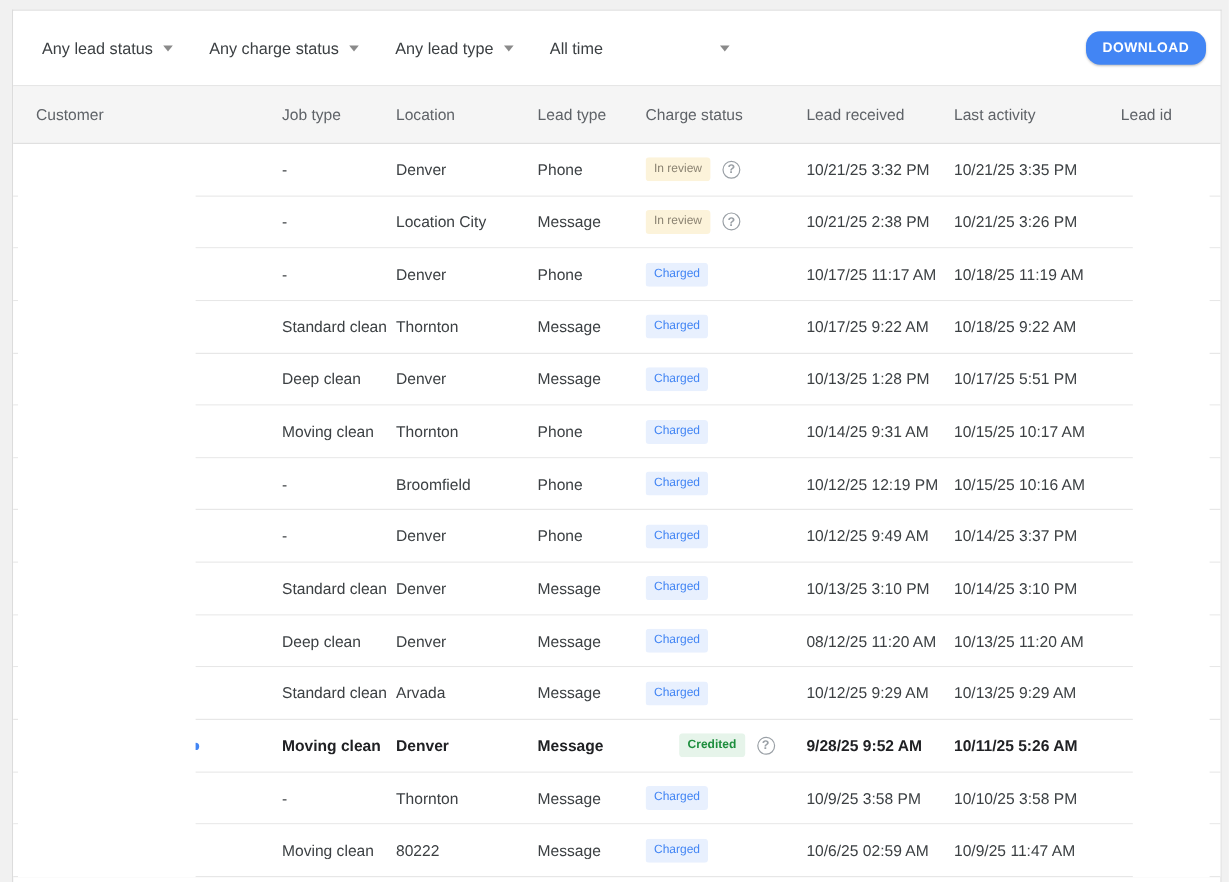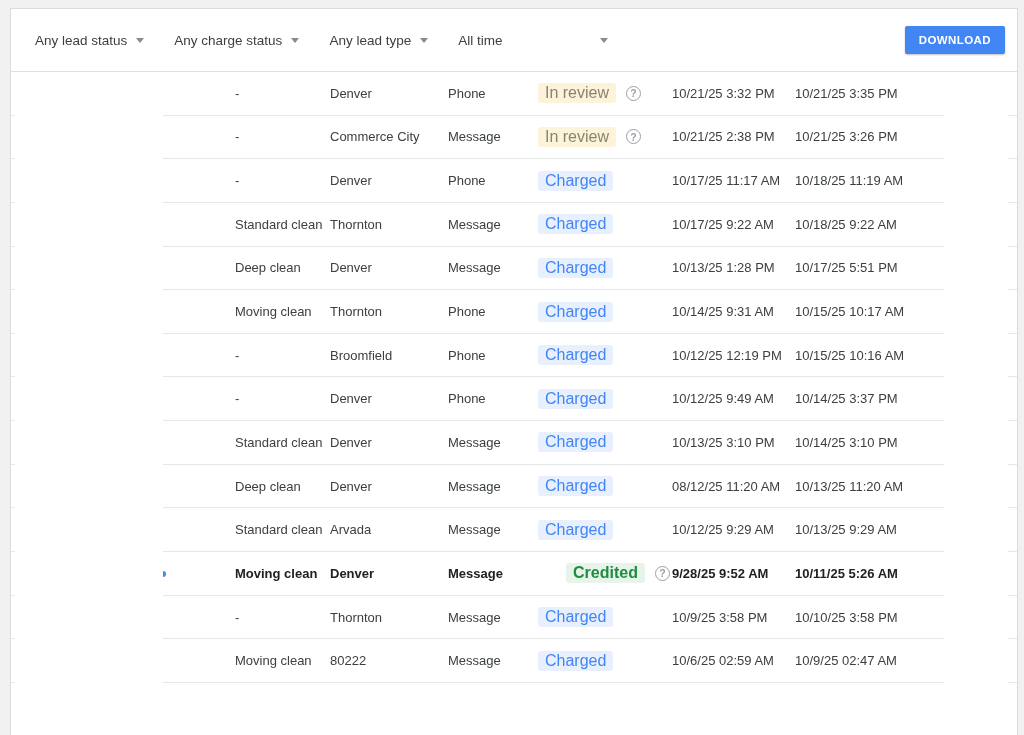--- a/index.html
+++ b/index.html
@@ -23,42 +23,42 @@
     color:#3c4043; font-size:13.5px;
   }
   .filter .caret { margin-left:9px; }
   .filter.wide { width:150px; justify-content:space-between; margin-right:0; }
   .caret {
     width:0; height:0; border-left:4px solid transparent; border-right:4px solid transparent;
     border-top:5px solid #8a8a8a; display:inline-block;
   }
   .download-btn {
     margin-left:auto; margin-right:12px;
-    background:#4285f4; color:#fff; border:none; border-radius:2px;
+    background:#4285f4; color:#fff; border:none; border-radius:12px;
     font-family:inherit; font-size:11.5px; font-weight:700; letter-spacing:.4px;
     padding:8px 14px; cursor:pointer; box-shadow:0 1px 2px rgba(0,0,0,.25);
   }
   
   .table { border-top:1px solid #e0e0e0; }
   .thead, .tr {
     display:grid;
     grid-template-columns:205px 95px 118px 90px 134px 123px 139px 1fr;
     padding-left:19px; align-items:center;
   }
   .thead {
     height:48px; background:#f5f5f5; border-bottom:1px solid #e0e0e0;
     color:#5f6368; font-size:13px;
   }
   .tbody { position:relative; }
   .tr { height:43.65px; border-bottom:1px solid #e7e7e7; background:#fff; }
   .td { white-space:nowrap; overflow:hidden; }
   .tr.bold .td { font-weight:700; color:#202124; }
   .tr.bold .badge { font-weight:700; }
   .badge {
-    display:inline-block; padding:3px 7px; border-radius:3px; font-size:16px; line-height:14px;
+    display:inline-block; padding:3px 7px; border-radius:3px; font-size:10px; line-height:14px;
   }
   .help {
     display:inline-flex; align-items:center; justify-content:center;
     width:15px; height:15px; margin-left:10px; border:1.5px solid #9aa0a6; border-radius:50%;
     color:#9aa0a6; font-size:10.5px; font-weight:700; vertical-align:middle; cursor:pointer;
   }
   .td-charge { display:flex; align-items:center; }
   
   .redact { position:absolute; top:0; bottom:0; background:#fff; z-index:2; }
   .redact-left  { left:4px;  width:148px; }
@@ -87,20 +87,30 @@
       <span class="caret"></span>
     </div>
     <div class="filter wide">
       <span>All time</span>
       <span class="caret"></span>
     </div>
     <button class="download-btn">DOWNLOAD</button>
   </div>
 
   <div class="table">
+    <div class="thead">
+      <div class="th">Customer</div>
+      <div class="th">Job type</div>
+      <div class="th">Location</div>
+      <div class="th">Lead type</div>
+      <div class="th">Charge status</div>
+      <div class="th">Lead received</div>
+      <div class="th">Last activity</div>
+      <div class="th">Lead id</div>
+    </div>
 
     <div class="tbody" id="tbody">
       <div class="newdot"></div>
       <div class="redact redact-left"></div>
       <div class="redact redact-right"></div>
     <div class="tr">
     <div class="td td-customer"></div>
     <div class="td td-job">-</div>
     <div class="td td-loc">Denver</div>
     <div class="td td-type">Phone</div>
@@ -108,21 +118,21 @@
       <span class="badge" style="background: rgb(252, 243, 218); color: rgb(139, 131, 114);">In review</span>
       <span class="help" style="display: inline-flex;">?</span>
     </div>
     <div class="td td-received">10/21/25 3:32 PM</div>
     <div class="td td-activity">10/21/25 3:35 PM</div>
     <div class="td td-id"></div>
   </div>
         <div class="tr">
     <div class="td td-customer"></div>
     <div class="td td-job">-</div>
-    <div class="td td-loc">Commerce City</div>
+    <div class="td td-loc">Location City</div>
     <div class="td td-type">Message</div>
     <div class="td td-charge">
       <span class="badge" style="background: rgb(252, 243, 218); color: rgb(139, 131, 114);">In review</span>
       <span class="help" style="display: inline-flex;">?</span>
     </div>
     <div class="td td-received">10/21/25 2:38 PM</div>
     <div class="td td-activity">10/21/25 3:26 PM</div>
     <div class="td td-id"></div>
   </div>
         <div class="tr">
@@ -271,18 +281,18 @@
         <div class="tr">
     <div class="td td-customer"></div>
     <div class="td td-job">Moving clean</div>
     <div class="td td-loc">80222</div>
     <div class="td td-type">Message</div>
     <div class="td td-charge">
       <span class="badge" style="background: rgb(232, 240, 254); color: rgb(66, 133, 244);">Charged</span>
 
     </div>
     <div class="td td-received">10/6/25 02:59 AM</div>
-    <div class="td td-activity">10/9/25 02:47 AM</div>
+    <div class="td td-activity">10/9/25 11:47 AM</div>
     <div class="td td-id"></div>
   </div>
       </div>
   </div>
 </div>
 
 </body></html>

